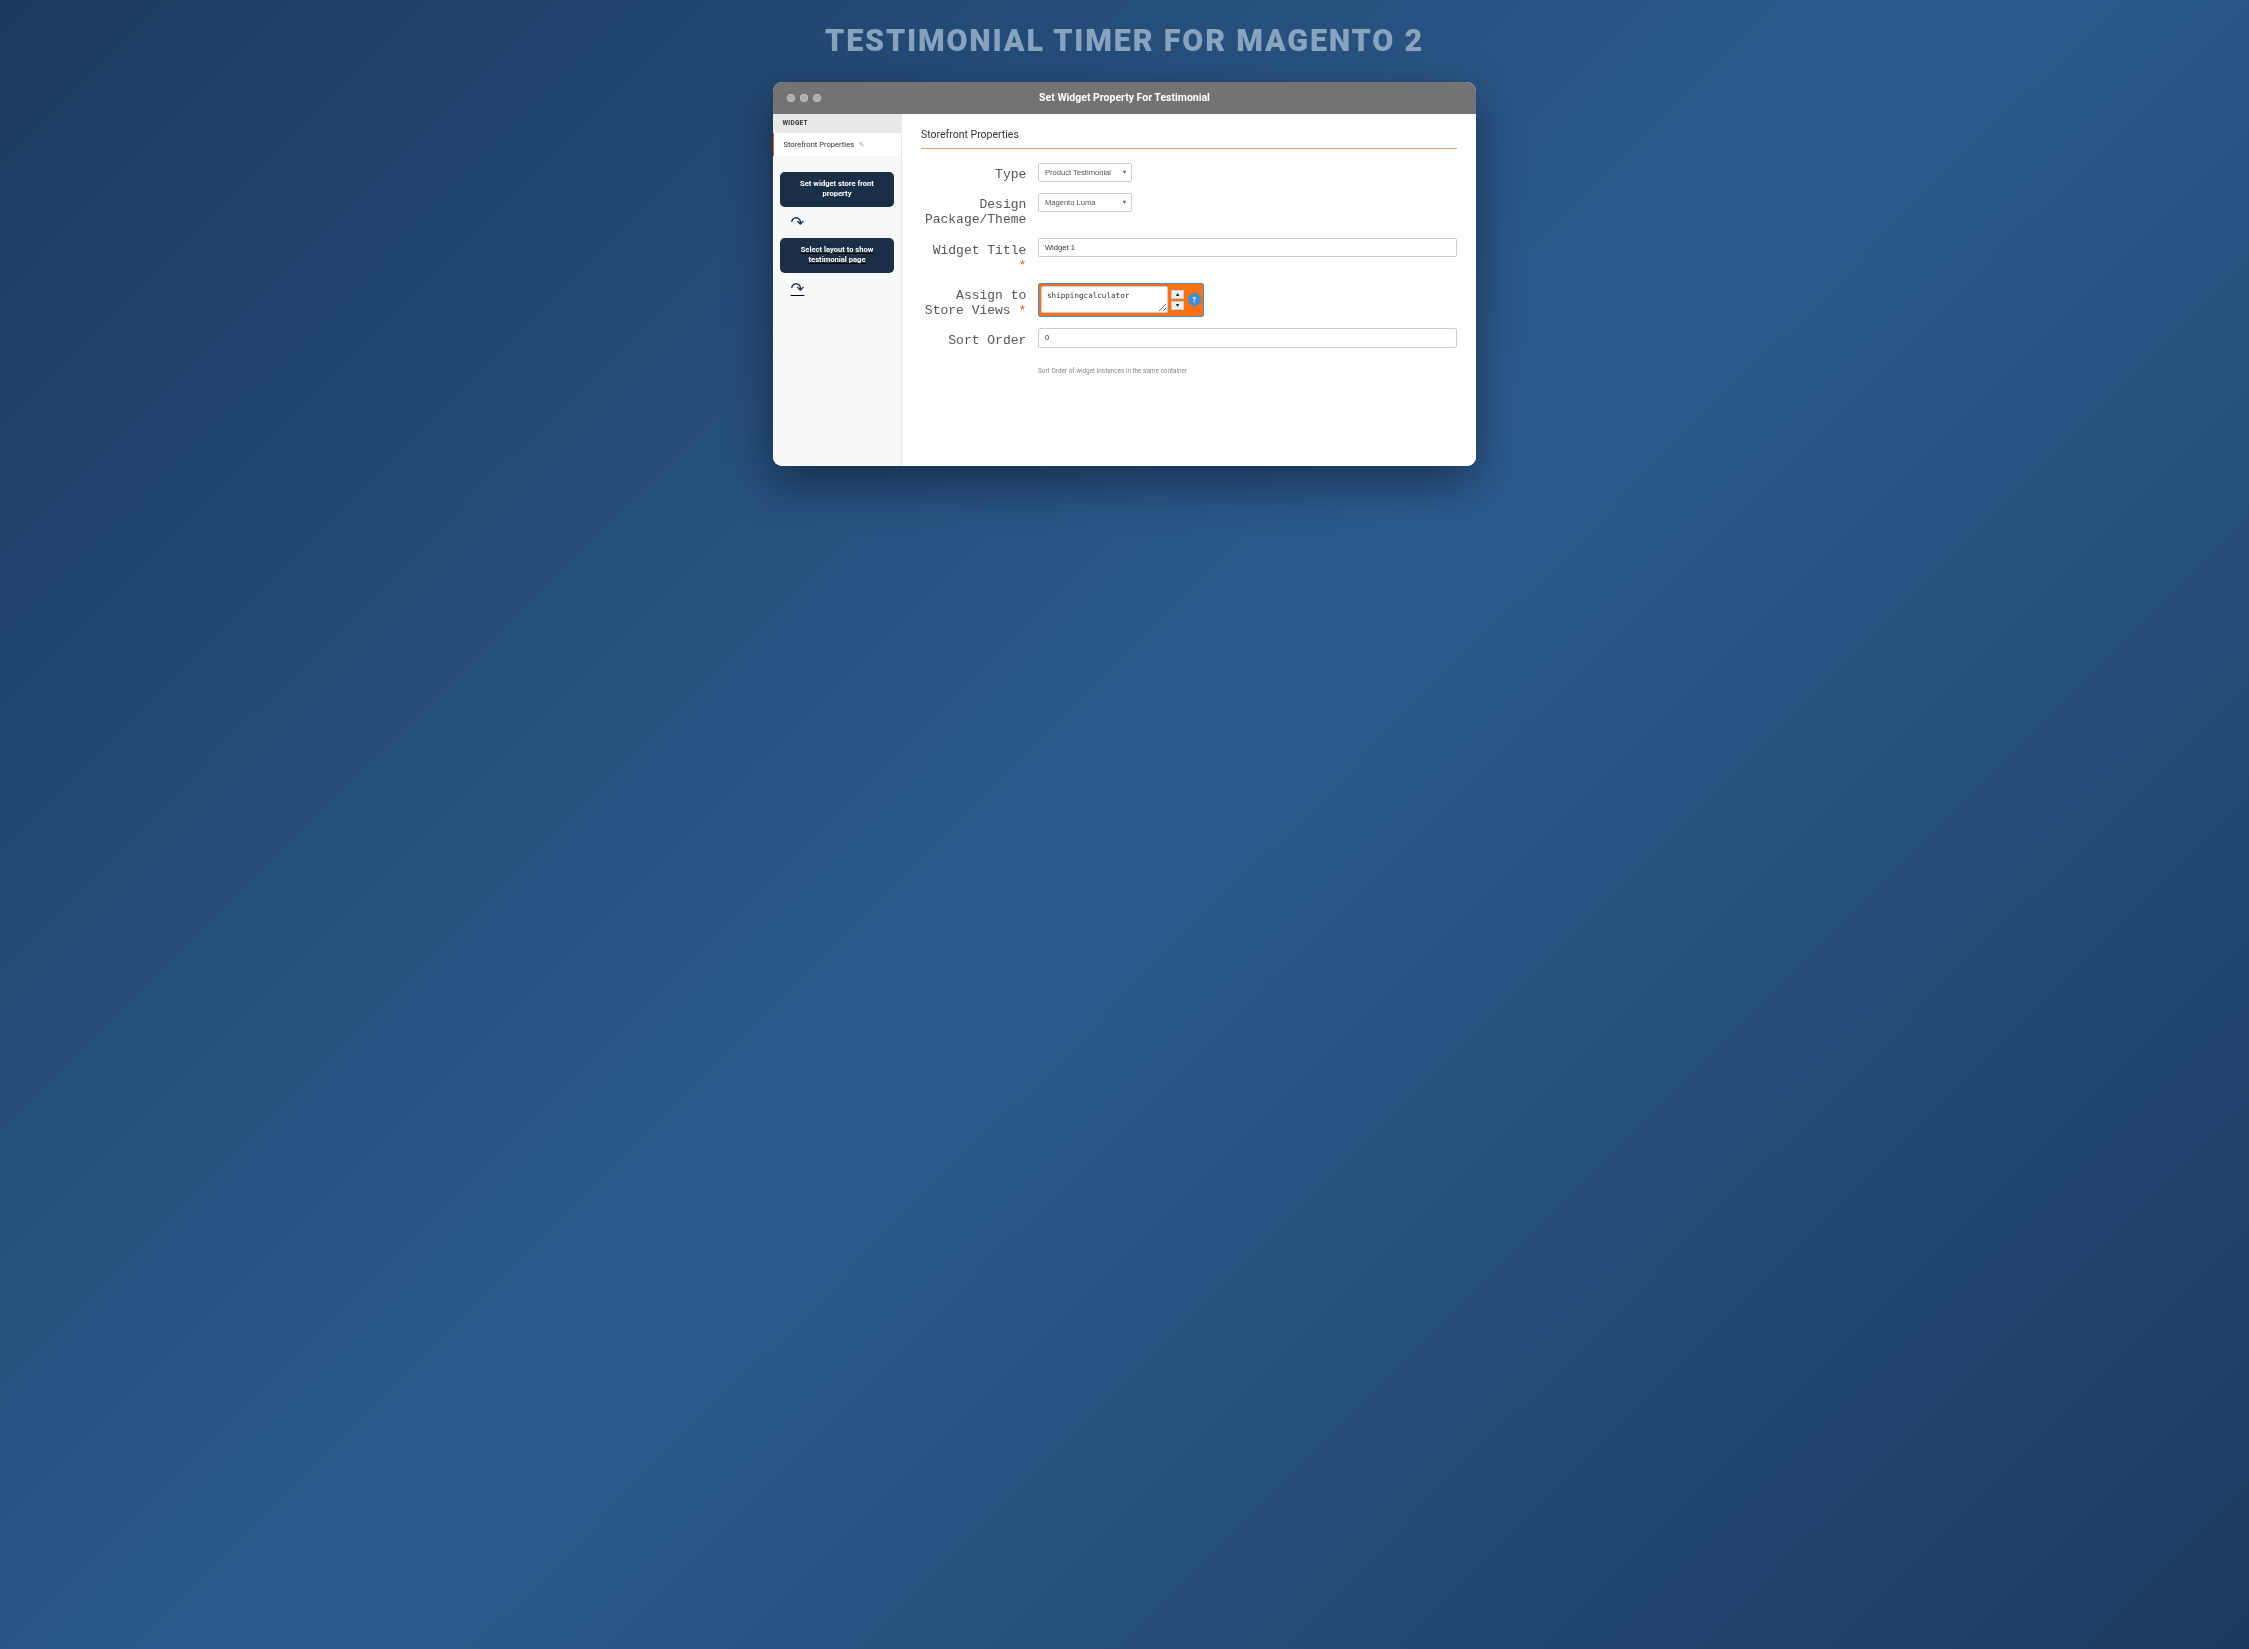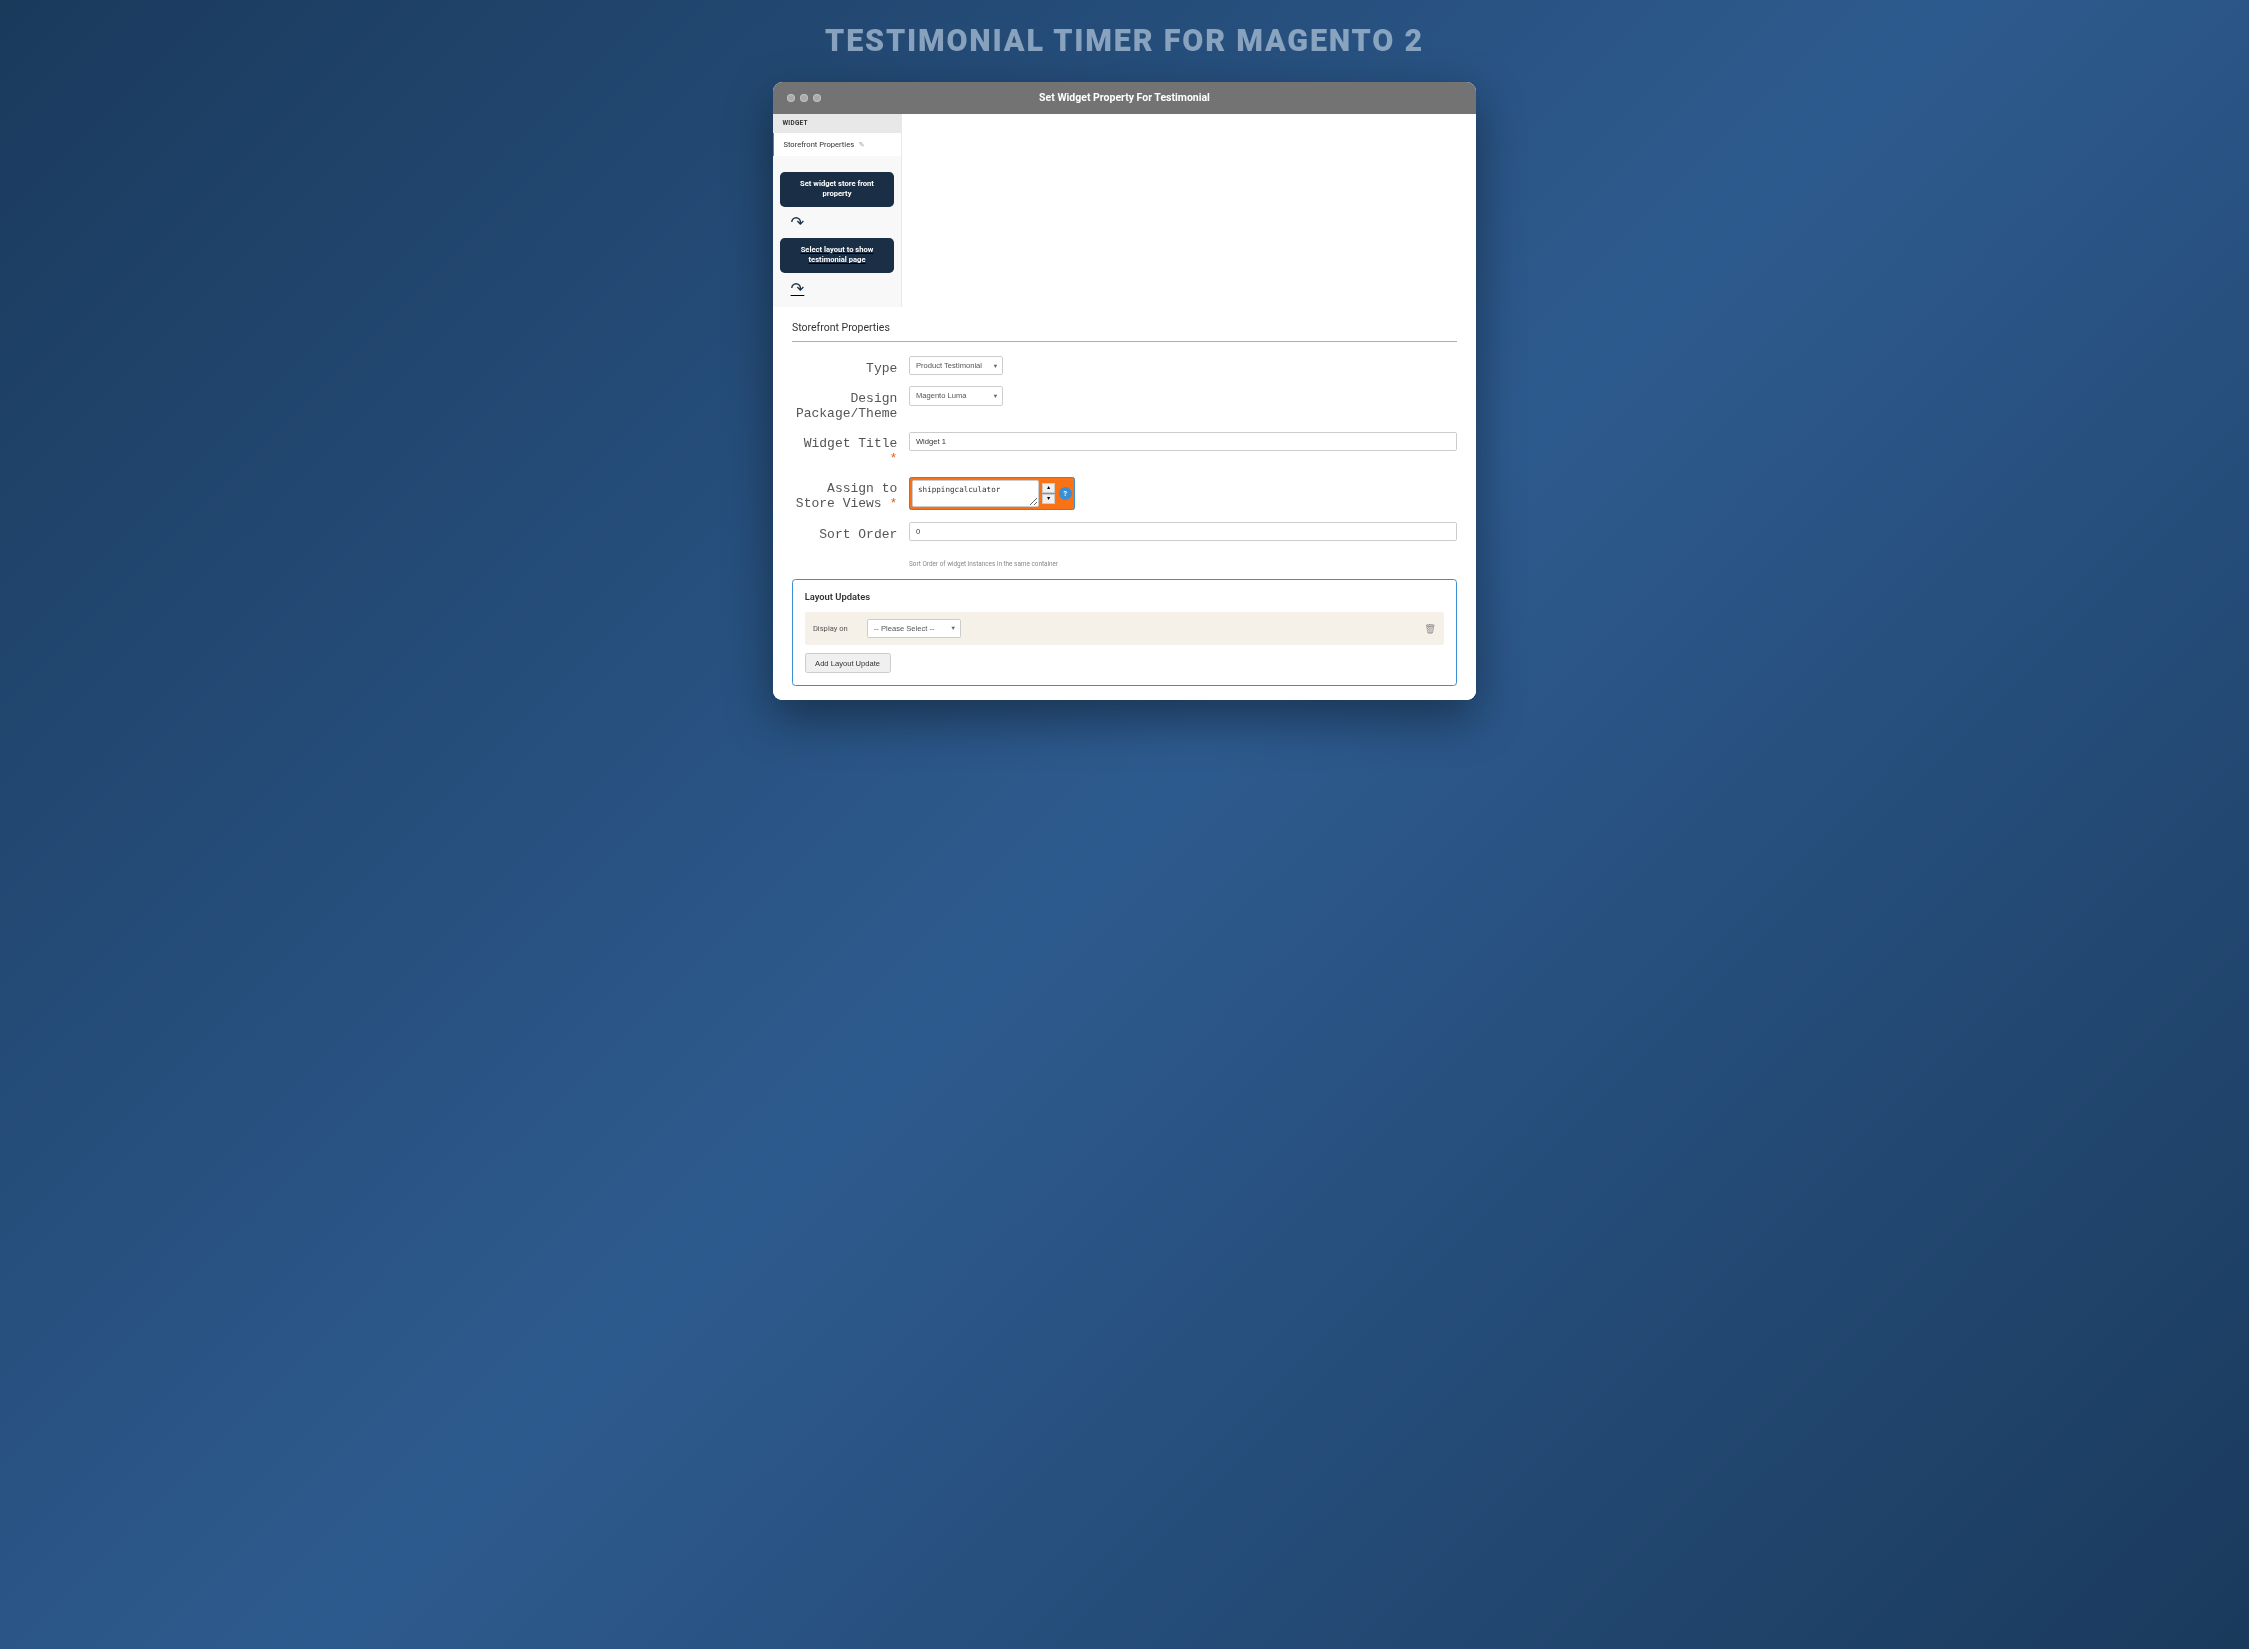--- a/index.html
+++ b/index.html
@@ -128,21 +128,20 @@
       font-size: 8.2px;
       font-weight: 600;
       border-radius: 2.3px;
       cursor: pointer;
     }
 
     
     .admin-body {
       display: flex;
       min-height: 352px;
-      flex-direction: column;
     }
 
     .sidebar {
       width: 129px;
       background: #f8f8f8;
       border-right: 0.6px solid #e8e8e8;
       padding: 0;
     }
 
     .sidebar-section-title {
@@ -477,35 +476,19 @@
         </div>
 
         <div class="form-row">
           <label class="form-label">Sort Order</label>
           <div class="form-control">
             <input type="text" class="form-input" value="0" style="">
             <div class="sort-order-hint">Sort Order of widget instances in the same container</div>
           </div>
         </div>
 
-        <div class="layout-updates-box">
-          <div class="layout-updates-title">Layout Updates</div>
-
-          <div class="layout-update-row">
-            <span class="layout-update-label">Display on</span>
-            <div class="select-wrapper">
-              <select class="form-select">
-                <option value="-- Please Select --">-- Please Select --</option>
-              </select>
-              <span class="select-arrow">▼</span>
-            </div>
-            <span class="delete-icon">🗑</span>
-          </div>
-
-          <button class="btn-add-layout">Add Layout Update</button>
-        </div>
 
       </div>
     </div>
   </div>
 
 </div>
 
 
 </body></html>

